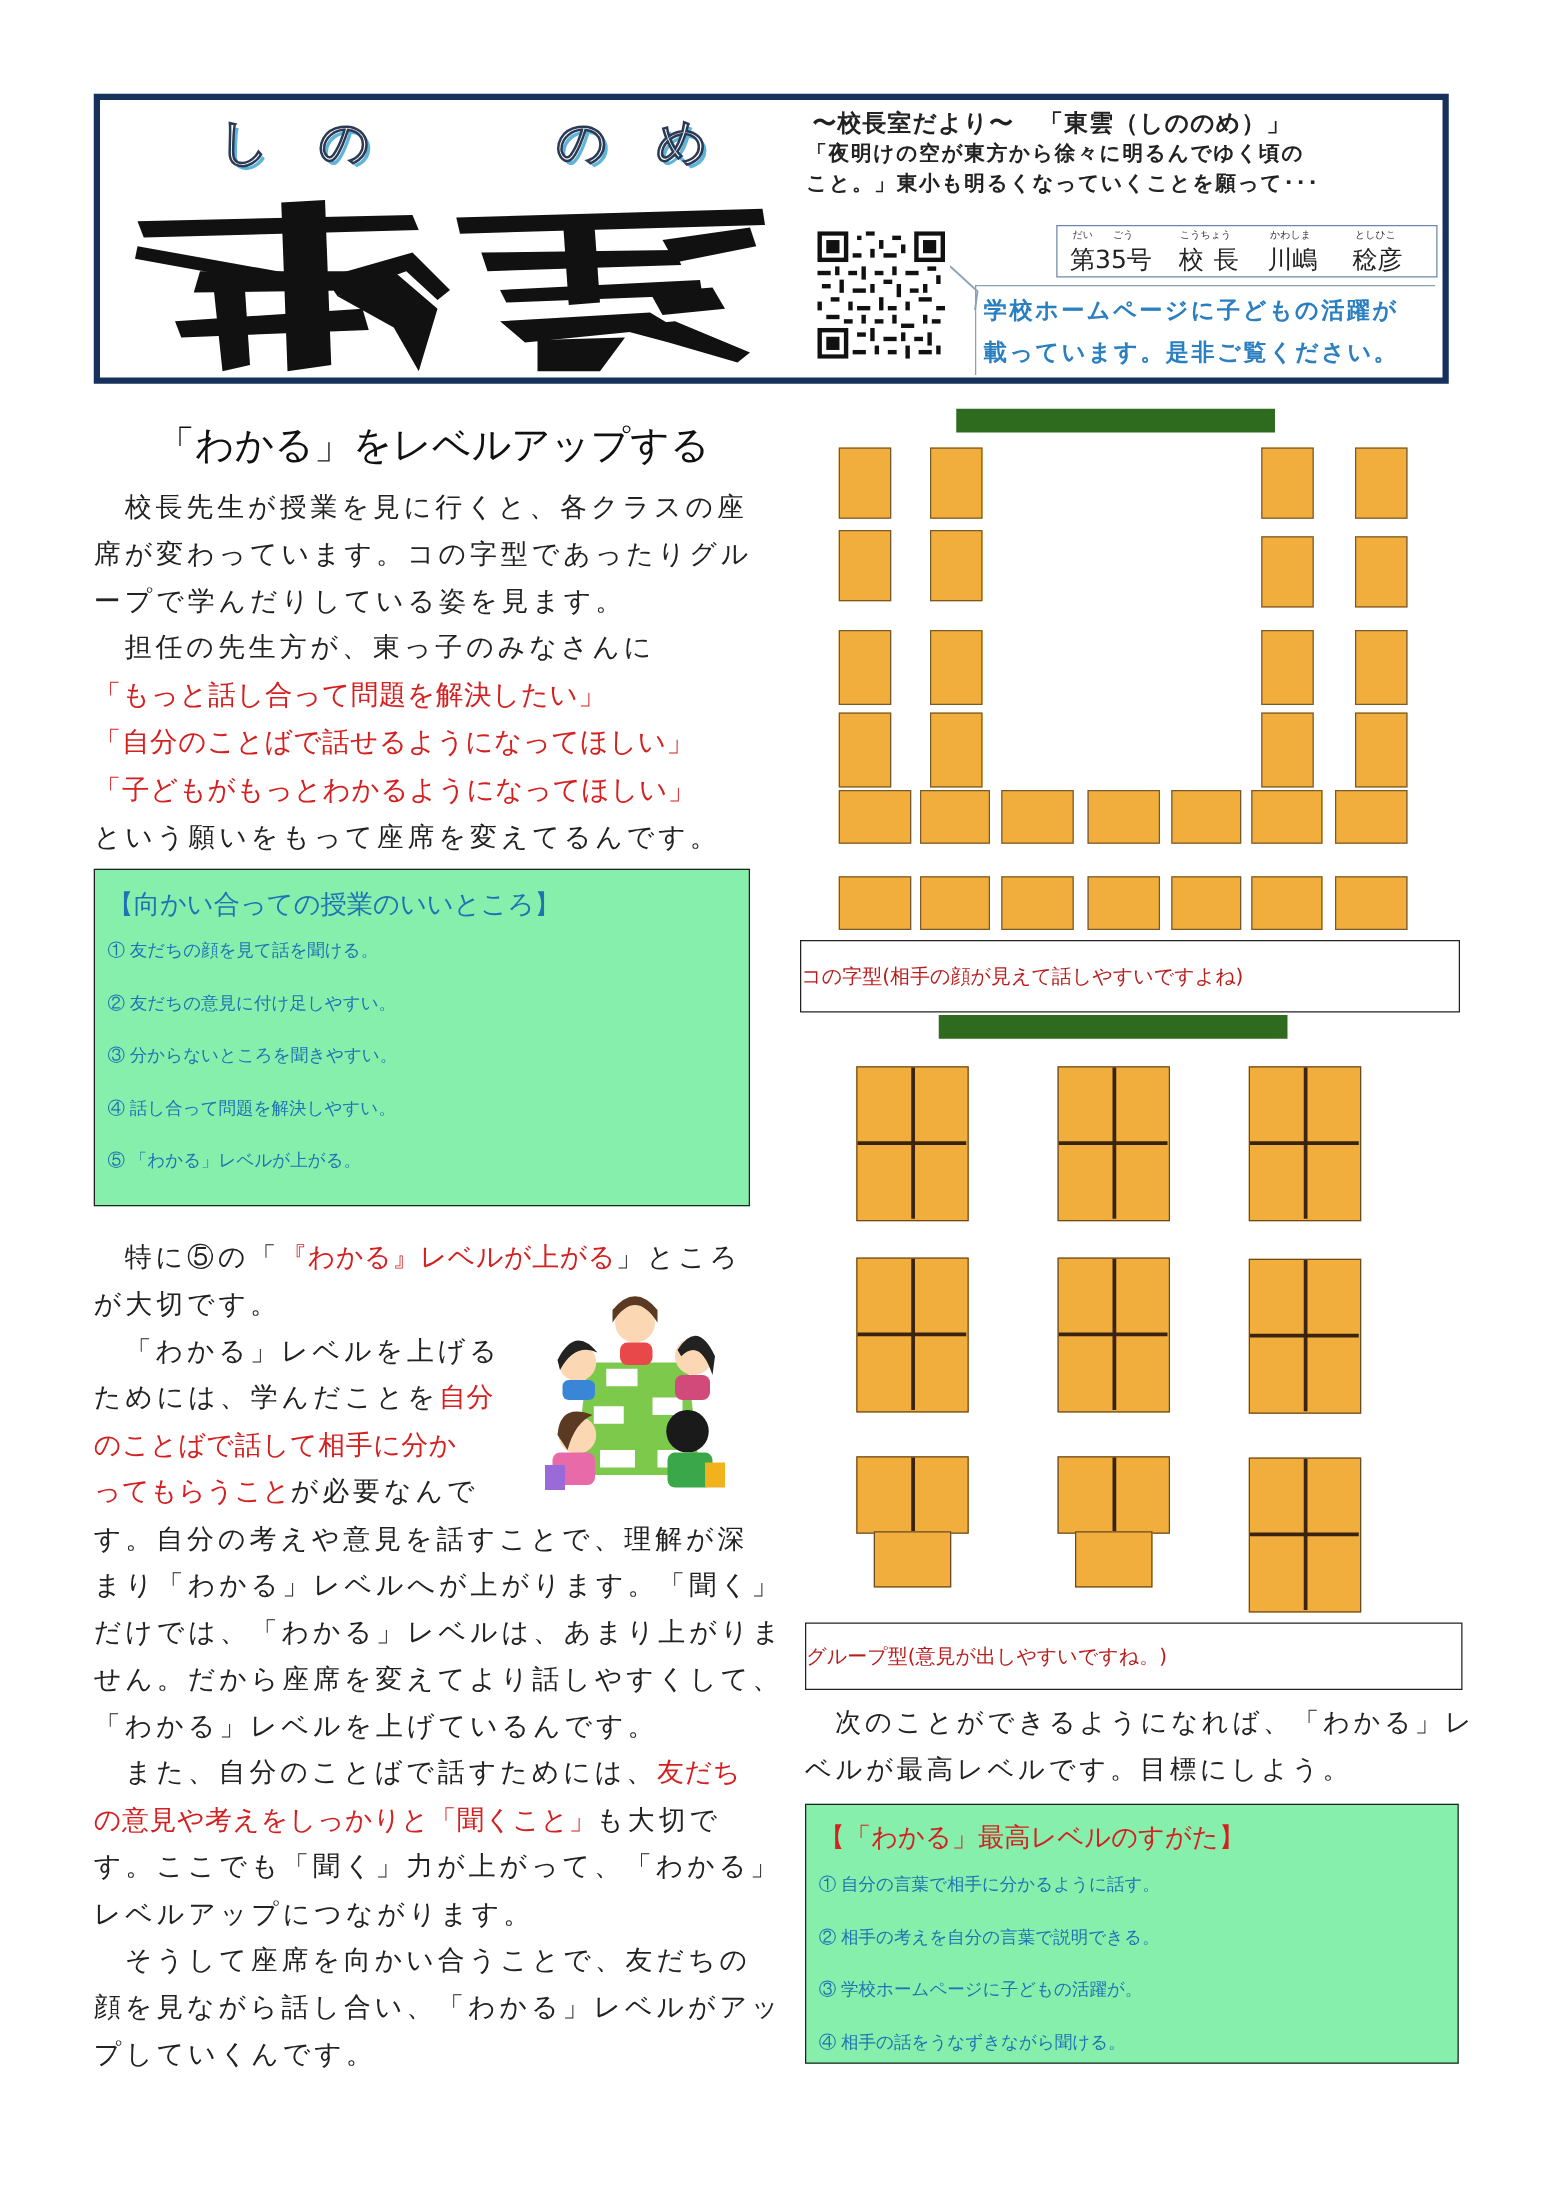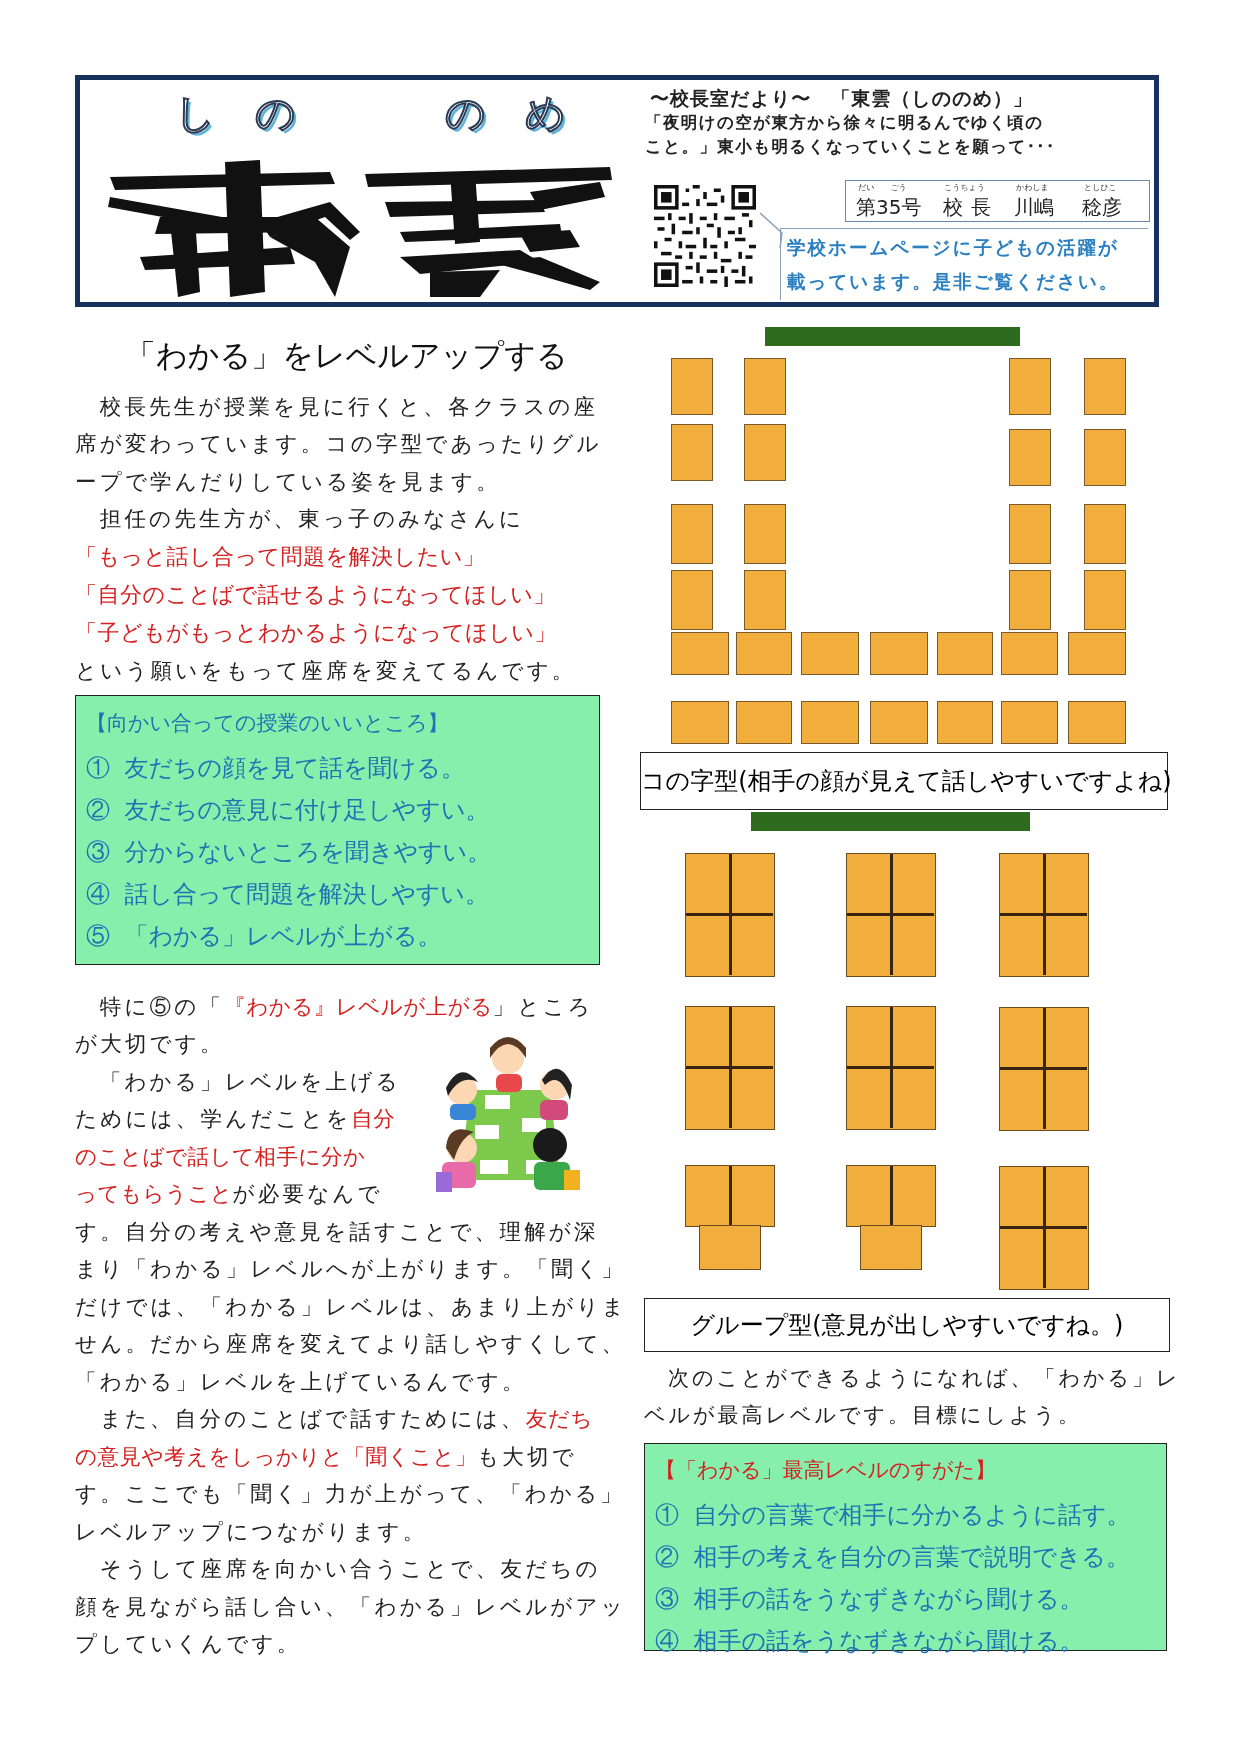--- a/index.html
+++ b/index.html
@@ -20,29 +20,29 @@
   #bubble{left:700px;top:148px;width:368px;height:72px;border:1.5px solid #8aa0b8;border-right:none;border-bottom:none;box-sizing:border-box;}
   #bubble-tail{left:680px;top:128px;width:30px;height:40px;}
   #bubble .line{position:absolute;left:6px;font-family:"DejaVu Sans",sans-serif;font-weight:bold;font-size:18.5px;letter-spacing:2px;color:#2a7fc0;white-space:nowrap;}
   
   #article-title{left:125px;top:335px;font-family:"DejaVu Sans",sans-serif;font-size:31px;color:#111;white-space:nowrap;}
   .p{position:absolute;left:75px;width:540px;font-size:21.5px;letter-spacing:3.2px;line-height:37.6px;white-space:nowrap;color:#222;}
   .red{color:#d42020;font-family:"DejaVu Sans",sans-serif;letter-spacing:0.5px;}
   .red-inline{color:#d42020;font-family:"DejaVu Sans",sans-serif;letter-spacing:0.5px;}
   .box{position:absolute;border:1.5px solid #222;box-sizing:border-box;background:#86efac;}
   .box .hd{font-family:"DejaVu Sans",sans-serif;font-size:21px;white-space:nowrap;}
-  .box .it{font-family:Liberation Mono, monospace;font-size:24px;color:#1f73b4;white-space:nowrap;}
+  .box .it{font-family:Liberation Sans, sans-serif;font-size:14px;color:#1f73b4;white-space:nowrap;}
   #illustration{left:430px;top:1030px;width:156px;height:166px;}
   
   .board{position:absolute;background:#2f6b1f;}
   .desk{position:absolute;background:#f2ae3d;border:1.5px solid #7a5a2a;box-sizing:border-box;}
   .group{position:absolute;background:#f2ae3d;border:1.5px solid #6b4b22;box-sizing:border-box;}
   .vline{position:absolute;background:#3a2410;width:3px;}
   .hline{position:absolute;background:#3a2410;height:3px;}
-  .caption{position:absolute;border:1.5px solid #222;box-sizing:border-box;background:#fff;font-family:"DejaVu Sans",sans-serif;font-size:24px;text-align:center;white-space:nowrap;color:#000000;}
+  .caption{position:absolute;border:1.5px solid #222;box-sizing:border-box;background:#fff;font-family:"DejaVu Sans",sans-serif;font-size:16px;text-align:left;white-space:nowrap;color:#b91c1c;}
 </style>
 </head>
 <body>
 
 <div id="header" class="abs">
   <div id="kana-title" class="abs">
     <span class="kana" style="left:0px">し</span>
     <span class="kana" style="left:80px">の</span>
     <span class="kana" style="left:270px">の</span>
     <span class="kana" style="left:350px">め</span>
@@ -313,15 +313,15 @@
 </div>
 <div class="caption" style="left:644px;top:1298px;width:526px;height:54px;line-height:52px">グループ型(意見が出しやすいですね。)</div>
 
 <div class="p" style="left:644px;top:1360px;width:530px;font-size:21px;letter-spacing:3px">　次のことができるようになれば、「わかる」レ</div>
 <div class="p" style="left:644px;top:1397px;width:530px;font-size:21px;letter-spacing:3px">ベルが最高レベルです。目標にしよう。</div>
 
 <div class="box" style="left:644px;top:1443px;width:523px;height:208px">
   <div class="hd abs" style="left:10px;top:12px;color:#d42020">【「わかる」最高レベルのすがた】</div>
   <div class="it abs" style="left:10px;top:55px">①  自分の言葉で相手に分かるように話す。</div>
   <div class="it abs" style="left:10px;top:97px">②  相手の考えを自分の言葉で説明できる。</div>
-  <div class="it abs" style="left:10px;top:139px">③  相手の話をうなずきながら聞ける。</div>
+  <div class="it abs" style="left:10px;top:139px">③  学校ホームページに子どもの活躍が。</div>
   <div class="it abs" style="left:10px;top:181px">④  相手の話をうなずきながら聞ける。</div>
 </div>
 
 </body></html>

